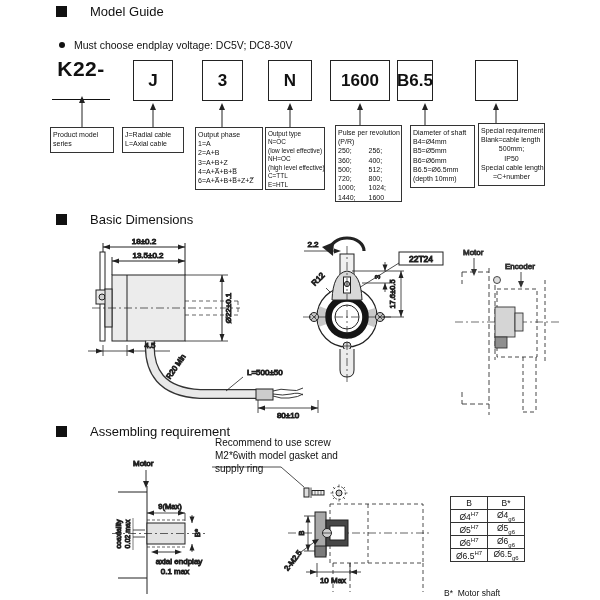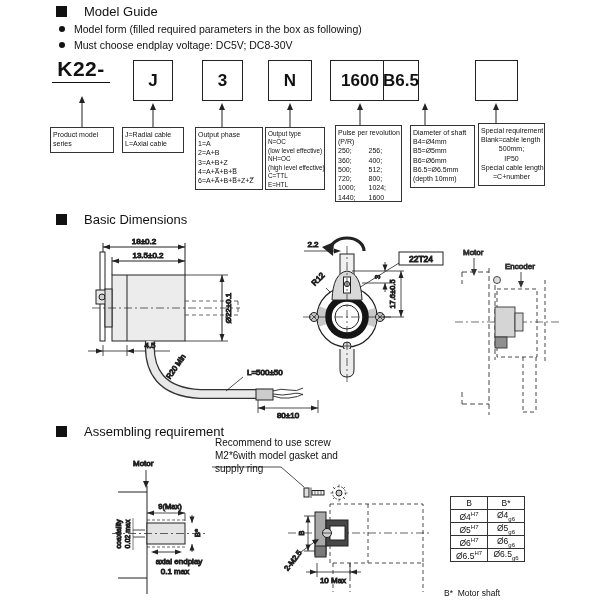--- a/index.html
+++ b/index.html
@@ -1,23 +1,23 @@
 <!DOCTYPE html>
 <html><head>
 <meta charset="utf-8">
 <style>
   *{margin:0;padding:0;box-sizing:border-box}
   html,body{background:#fff}
   body{font-family:"Liberation Sans","DejaVu Sans",sans-serif;color:#111}
   .sheet{position:relative;width:600px;height:600px;background:#fff;outline:1px solid #d7d7d7;overflow:hidden}
-  .sec-head{position:absolute;display:flex;align-items:center;gap:17px;font-size:13px;color:#111}
+  .sec-head{position:absolute;display:flex;align-items:center;gap:23px;font-size:13px;color:#111}
   .sq{width:11px;height:11px;background:#111;flex:0 0 auto}
   .bullet{position:absolute;display:flex;gap:9px;font-size:10.5px;color:#111;align-items:flex-start}
   .dot{width:6px;height:6px;border-radius:50%;background:#111;margin-top:3px;flex:0 0 auto}
-  .kprefix{position:absolute;left:52px;top:57px;width:58px;font-size:21px;font-weight:700;letter-spacing:.5px;border-bottom:1.6px solid #111;text-align:center;padding-bottom:1px}
+  .kprefix{position:absolute;left:52px;top:57px;width:58px;font-size:21px;font-weight:700;letter-spacing:.5px;border-bottom:1.6px solid #111;text-align:center;padding-bottom:18px}
   .mbox{position:absolute;top:60px;height:41px;border:1.4px solid #222;font-size:17px;font-weight:700;display:flex;align-items:center;justify-content:center;background:#fff}
   .pbox{position:absolute;border:1px solid #333;padding:2px 2px 1px 2px;font-size:7px;line-height:1.32;color:#111;background:#fff}
   .pbox .line{white-space:nowrap}
   .pbox.b4{font-size:6.4px}
   .pgrid{display:grid;grid-template-columns:1fr 1fr}
   .b7 .line:nth-child(3),.b7 .line:nth-child(4),.b7 .line:nth-child(6){text-align:center}
   .note{position:absolute;left:215px;top:436px;font-size:10px;line-height:1.3;color:#111}
   .tol-table{position:absolute;left:450px;top:496px;border-collapse:collapse;font-size:8.5px;background:#fff}
   .tol-table td,.tol-table th{border:1px solid #333;width:37px;height:13px;text-align:center;font-weight:400;padding:0}
   .tol-table sup{font-size:6px}
@@ -28,35 +28,31 @@
 </style>
 </head>
 <body>
 
 <div class="sheet">
 
   <div class="sec-head" style="left:56px;top:4px">
     <span class="sq"></span>
     <span>Model Guide</span>
   </div>
-  <div class="bullet" style="left:59px;top:23px">
-    <span class="dot"></span>
-    <span>Model form (filled required parameters in the box as following)</span>
-  </div>
   <div class="bullet" style="left:59px;top:39px">
     <span class="dot"></span>
     <span>Must choose endplay voltage:  DC5V; DC8-30V</span>
   </div>
 
   <div class="kprefix">K22-</div>
   <div class="mbox" style="left:133px;width:40px">J</div>
   <div class="mbox" style="left:202px;width:41px">3</div>
   <div class="mbox" style="left:268px;width:44px">N</div>
   <div class="mbox" style="left:330px;width:60px">1600</div>
-  <div class="mbox" style="left:383px;width:36px">B6.5</div>
+  <div class="mbox" style="left:397px;width:36px">B6.5</div>
   <div class="mbox" style="left:475px;width:43px"></div>
 
   <svg width="600" height="40" viewBox="0 90 600 40" style="top:90px">
     <g stroke="#222" stroke-width="1">
       <line x1="82" y1="127" x2="82" y2="99"></line>
       <line x1="153" y1="127" x2="153" y2="106"></line>
       <line x1="222" y1="127" x2="222" y2="106"></line>
       <line x1="290" y1="127" x2="290" y2="106"></line>
       <line x1="360" y1="127" x2="360" y2="106"></line>
       <line x1="425" y1="127" x2="425" y2="106"></line>

